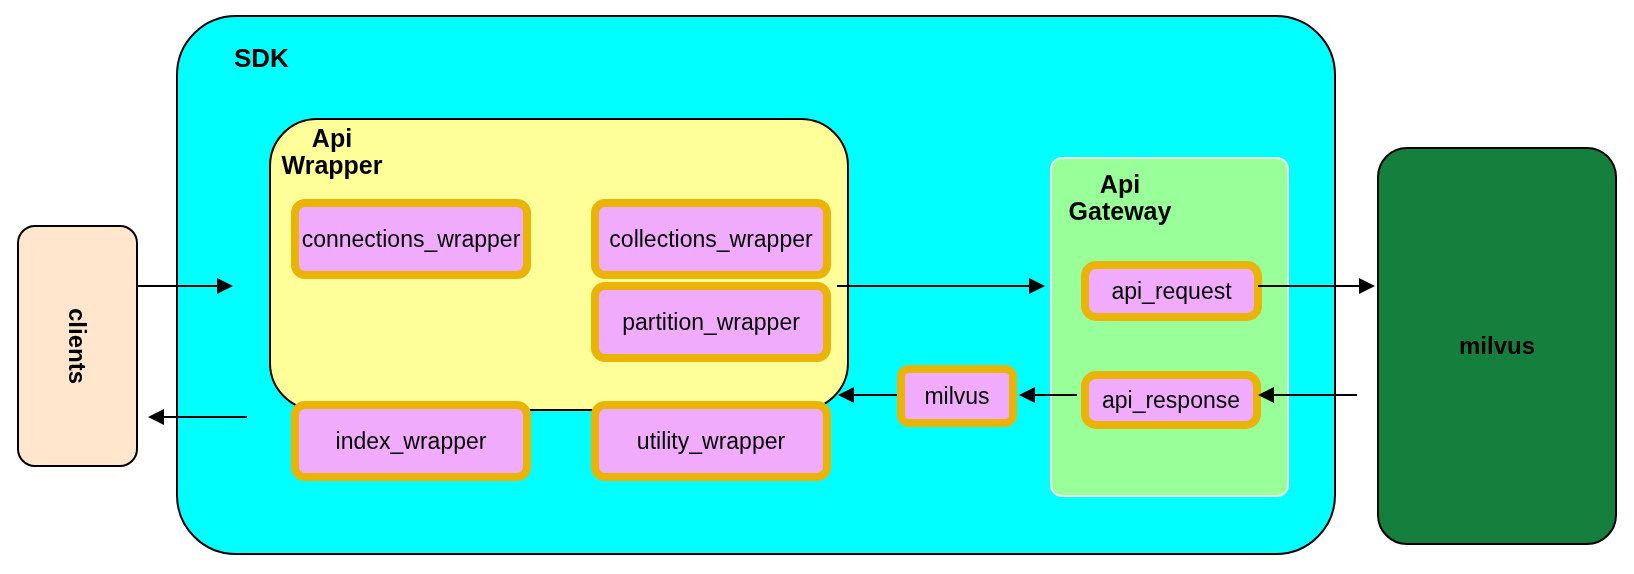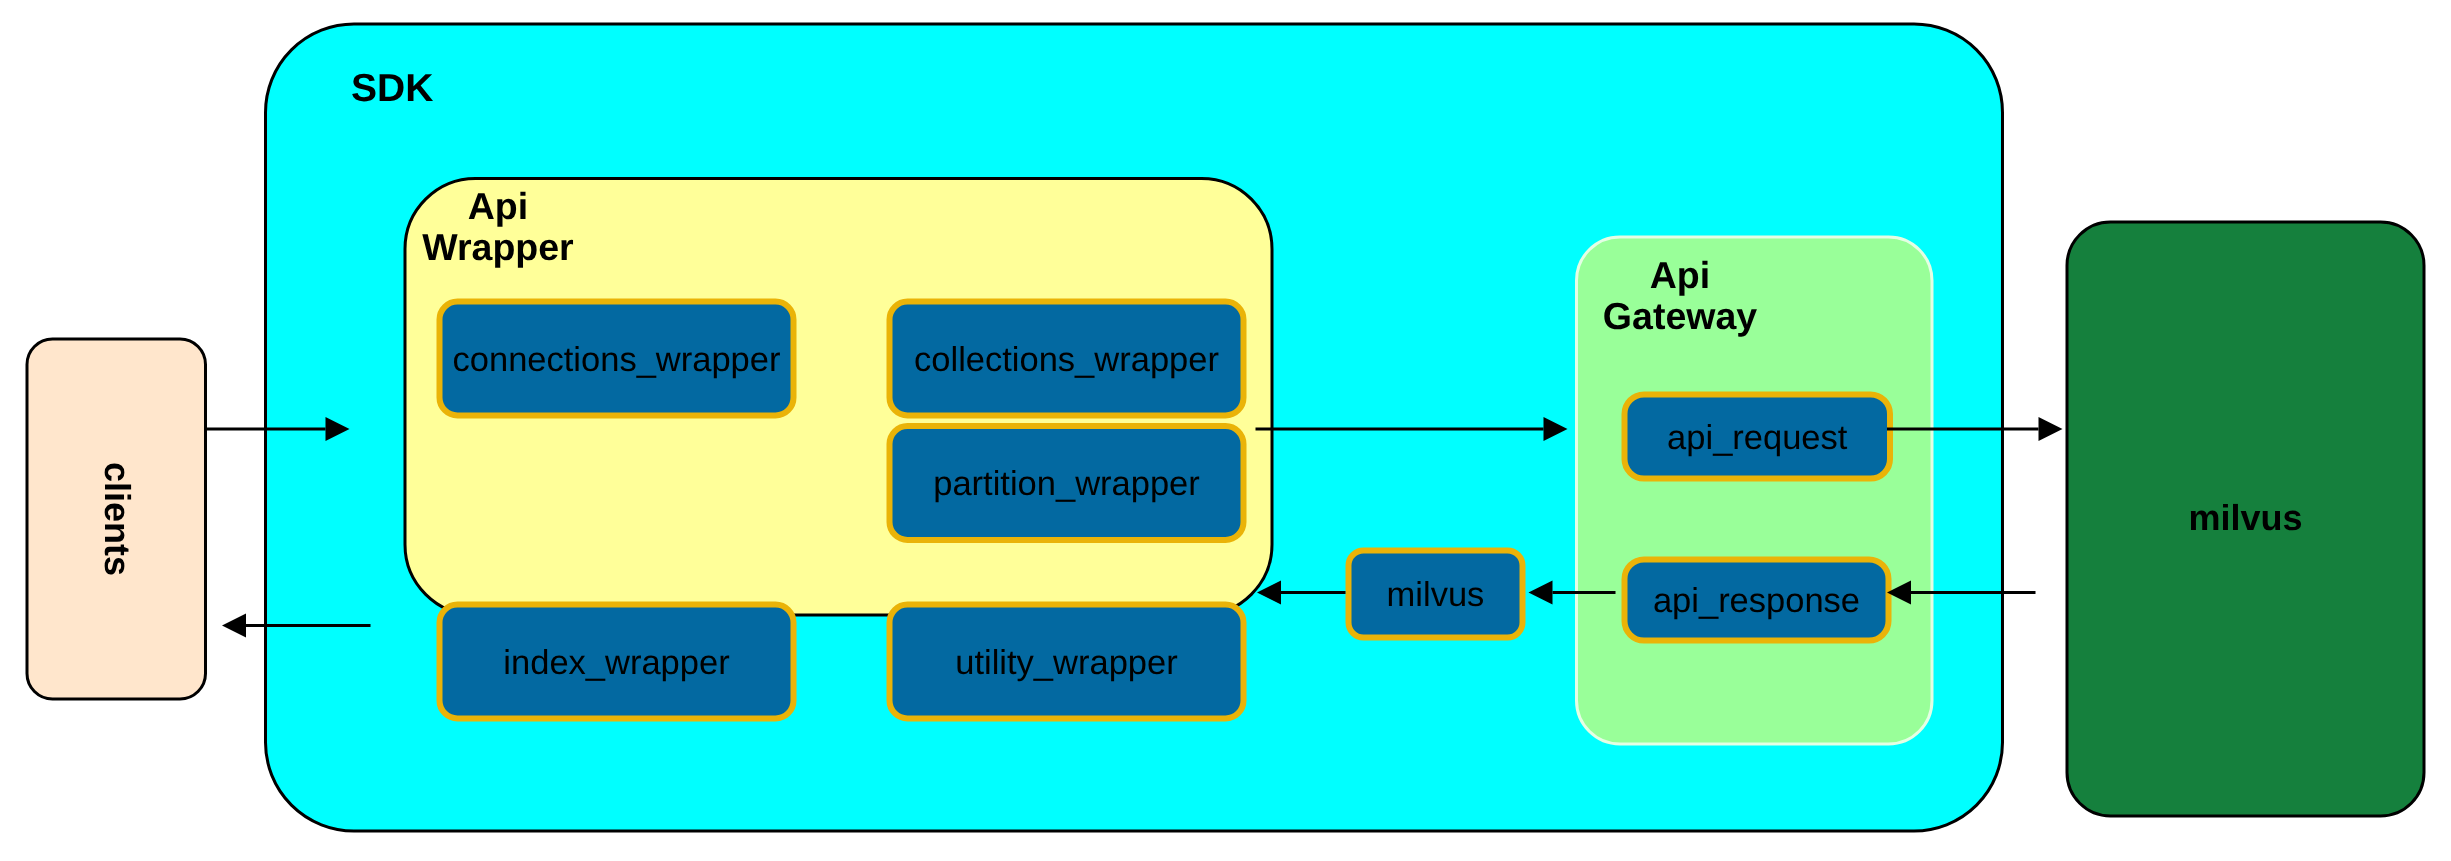--- a/index.html
+++ b/index.html
@@ -48,38 +48,38 @@
     background:#FFFF99;border-radius:48px;
     display:block;
     margin-left:10px;
   }
   .wrapper-label{
     left:1px;top:5px;width:120px;
     text-align:center;font-size:25px;
   }
   .gateway{
     left:872px;top:140px;width:239px;height:340px; 
-    background:#99FF99;border:2px solid #E4FFE4;border-radius:30px;
+    background:#99FF99;border:2px solid #E4FFE4;border-radius:12px;
     display:block;
   }
   .gateway-label{
     left:8px;top:12px;width:120px;
     text-align:center;font-size:25px;
   }
   .milvus{
     left:1377px;top:147px;width:240px;height:398px;
     background:#15803d;border-radius:30px;
     font-weight:bold;font-size:24px;
   }
   
   .wbox{
     position:absolute;
     box-sizing:border-box;
-    background:#0369a1;
-    border:4px solid #eab308;
+    background:#f0abfc;
+    border:8px solid #eab308;
     border-radius:14px;
     display:flex;align-items:center;justify-content:center;
     font-size:23px;
     white-space:nowrap;
   }
   .wb-1{left:20px;top:79px;width:240px;height:80px;}
   .wb-2{left:320px;top:79px;width:240px;height:80px;}
   .wb-3{left:20px;top:179px;width:240px;height:80px;}
   .wb-4{left:320px;top:162px;width:240px;height:80px;}
   .wb-5{left:20px;top:281px;width:240px;height:80px;}

